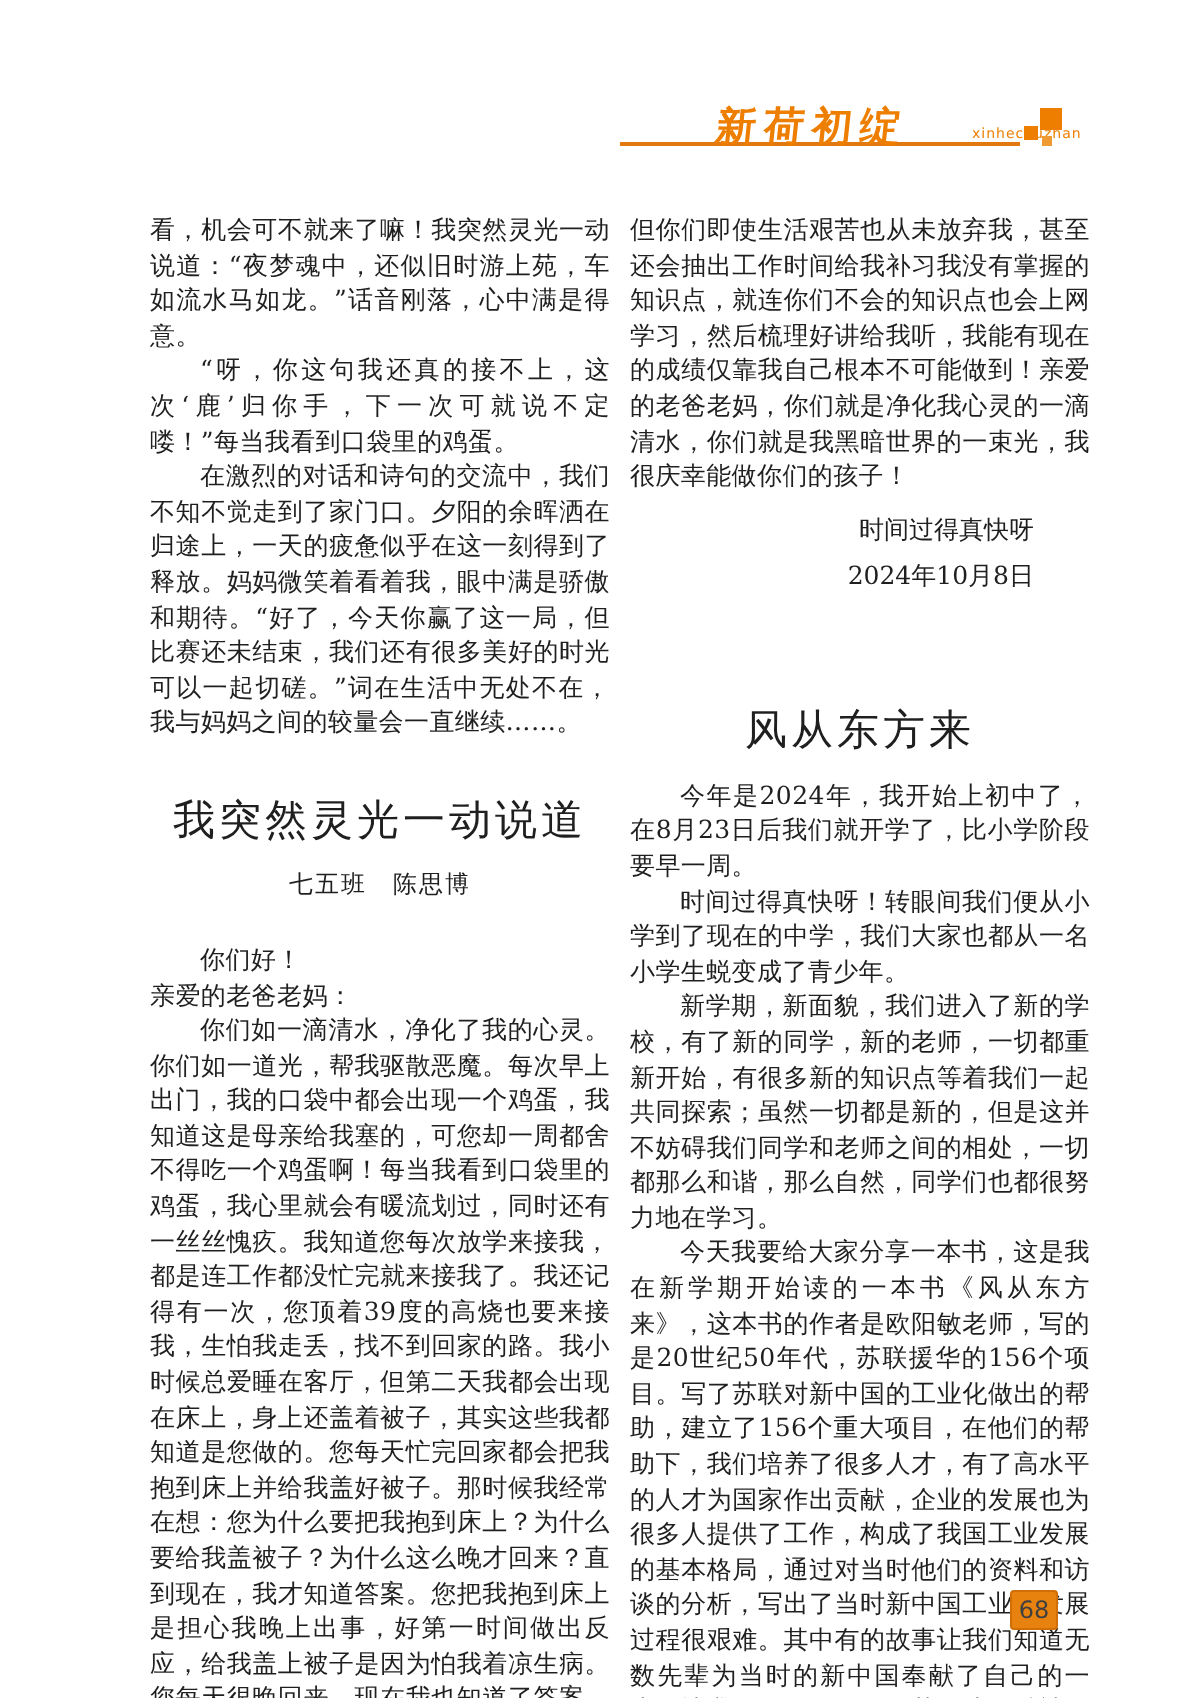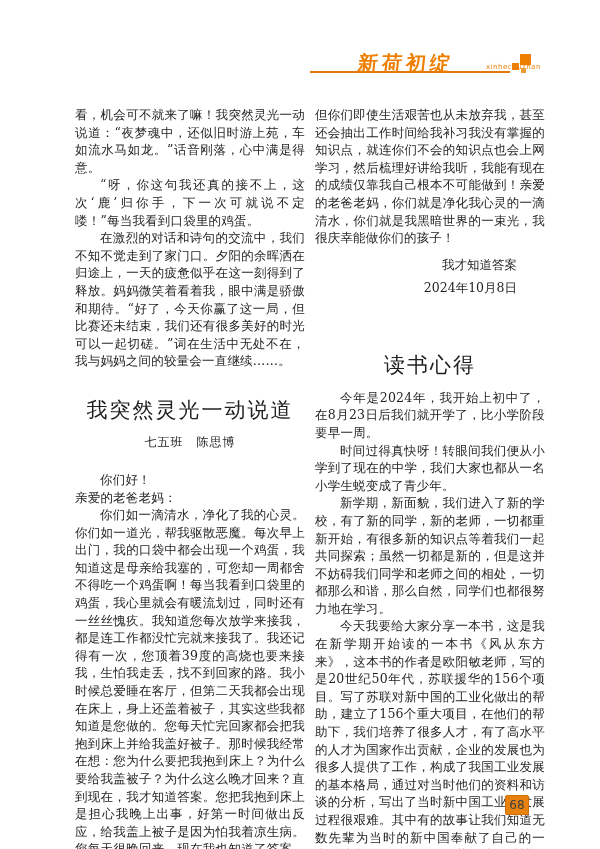--- a/index.html
+++ b/index.html
@@ -74,25 +74,25 @@
 
       <p class="para">你们好！</p>
       <p class="para salutation">亲爱的老爸老妈：</p>
       <p class="para">你们如一滴清水，净化了我的心灵。你们如一道光，帮我驱散恶魔。每次早上出门，我的口袋中都会出现一个鸡蛋，我知道这是母亲给我塞的，可您却一周都舍不得吃一个鸡蛋啊！每当我看到口袋里的鸡蛋，我心里就会有暖流划过，同时还有一丝丝愧疚。我知道您每次放学来接我，都是连工作都没忙完就来接我了。我还记得有一次，您顶着39度的高烧也要来接我，生怕我走丢，找不到回家的路。我小时候总爱睡在客厅，但第二天我都会出现在床上，身上还盖着被子，其实这些我都知道是您做的。您每天忙完回家都会把我抱到床上并给我盖好被子。那时候我经常在想：您为什么要把我抱到床上？为什么要给我盖被子？为什么这么晚才回来？直到现在，我才知道答案。您把我抱到床上是担心我晚上出事，好第一时间做出反应，给我盖上被子是因为怕我着凉生病。您每天很晚回来，现在我也知道了答案。这是因为您要像蚂蚁一样起早贪黑去工作，只为给我们最好的生活。每当我想起这个的时候，我就决定要努力学习，长大了，让父亲母亲过上幸福的生活，不让你们再为钱而发愁！老爸老妈，我知道我小学的成绩有些不理想，</p>
     </div>
 
     <div class="col">
       <p class="para cont">但你们即使生活艰苦也从未放弃我，甚至还会抽出工作时间给我补习我没有掌握的知识点，就连你们不会的知识点也会上网学习，然后梳理好讲给我听，我能有现在的成绩仅靠我自己根本不可能做到！亲爱的老爸老妈，你们就是净化我心灵的一滴清水，你们就是我黑暗世界的一束光，我很庆幸能做你们的孩子！</p>
 
       <div class="signature">
-        <div>我才知道答案</div>
+        <div>时间过得真快呀</div>
         <div>2024年10月8日</div>
       </div>
 
-      <h1 class="article-title second">读书心得</h1>
+      <h1 class="article-title second">风从东方来</h1>
 
       <p class="para">今年是2024年，我开始上初中了，在8月23日后我们就开学了，比小学阶段要早一周。</p>
       <p class="para">时间过得真快呀！转眼间我们便从小学到了现在的中学，我们大家也都从一名小学生蜕变成了青少年。</p>
       <p class="para">新学期，新面貌，我们进入了新的学校，有了新的同学，新的老师，一切都重新开始，有很多新的知识点等着我们一起共同探索；虽然一切都是新的，但是这并不妨碍我们同学和老师之间的相处，一切都那么和谐，那么自然，同学们也都很努力地在学习。</p>
       <p class="para">今天我要给大家分享一本书，这是我在新学期开始读的一本书《风从东方来》，这本书的作者是欧阳敏老师，写的是20世纪50年代，苏联援华的156个项目。写了苏联对新中国的工业化做出的帮助，建立了156个重大项目，在他们的帮助下，我们培养了很多人才，有了高水平的人才为国家作出贡献，企业的发展也为很多人提供了工作，构成了我国工业发展的基本格局，通过对当时他们的资料和访谈的分析，写出了当时新中国工业的发展过程很艰难。其中有的故事让我们知道无数先辈为当时的新中国奉献了自己的一生，让我们知道了他们艰苦奋斗的精神。也知道了中苏在新中国建立时的团结合作，也体现出两国之间的深厚友情。</p>
 
     </div>
 
   </div>
 

